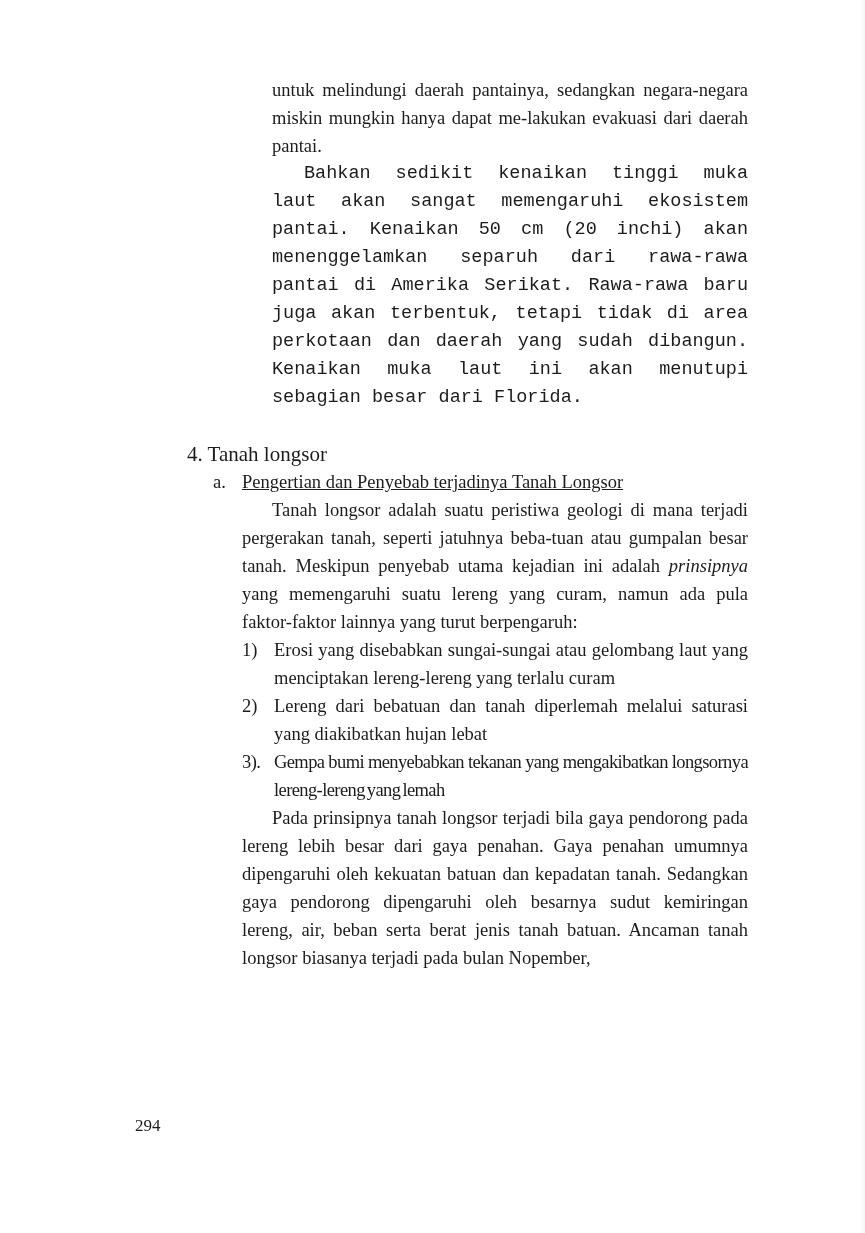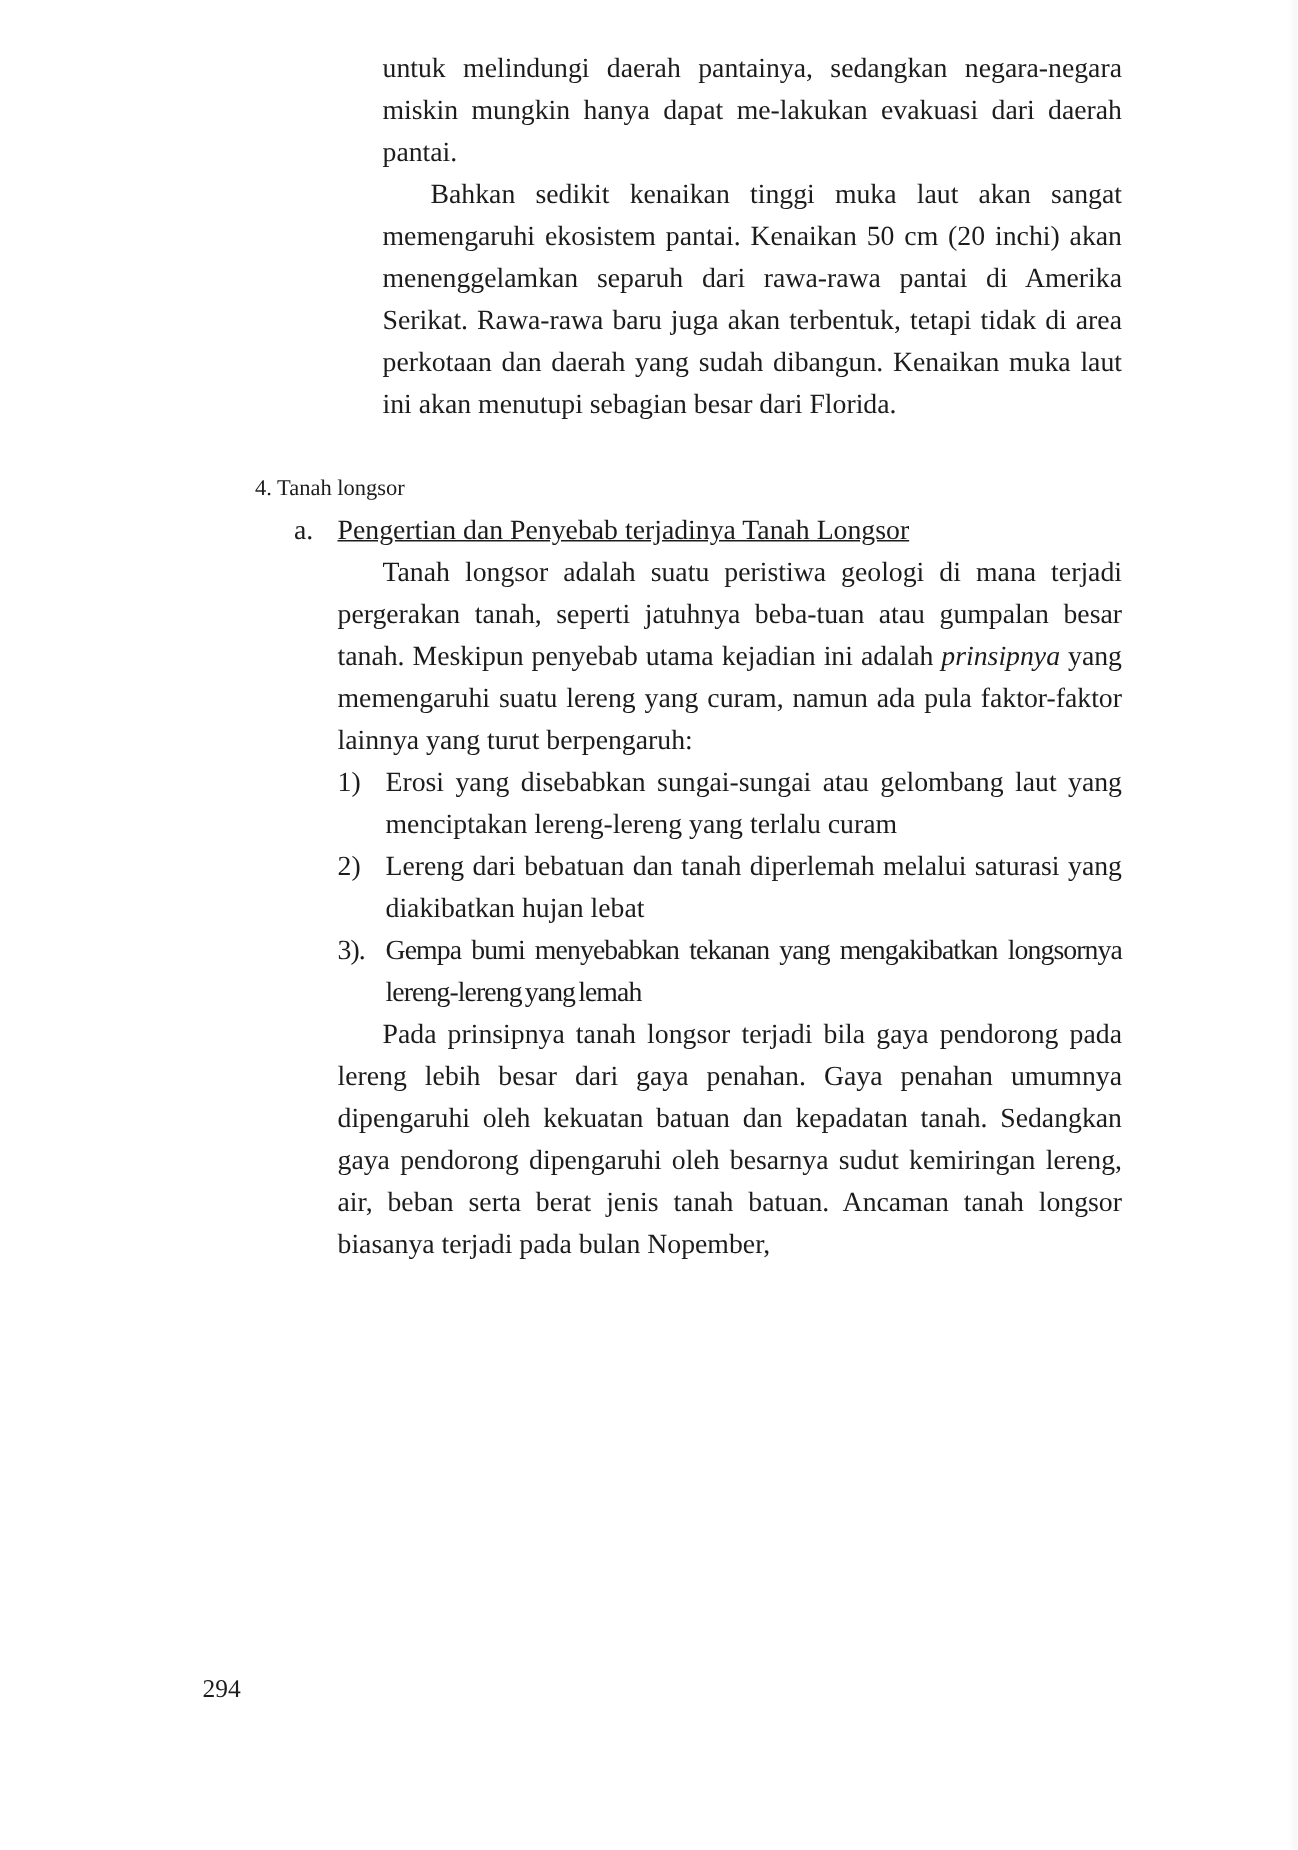--- a/index.html
+++ b/index.html
@@ -22,41 +22,43 @@
   .page::after {
     
     content: "";
     position: absolute;
     top: 0; right: 0;
     width: 6px; height: 100%;
     background: linear-gradient(to right, rgba(0,0,0,0), rgba(0,0,0,0.04));
     pointer-events: none;
   }
   .content {
-    padding-top: 32px;
+    padding-top: 76px;
+    margin-left: 17px;
   }
   .block-quote {
     margin-left: 255px;
     margin-right: 117px;
     text-align: justify;
   }
   .block-quote p {
     margin: 0;
   }
   .block-quote p.indented {
     text-indent: 32px;
+    font-family: Liberation Mono, monospace;
   }
   .section {
     margin-left: 170px;
     margin-right: 117px;
     margin-top: 28px;
   }
   .section-heading {
     margin: 0;
-    font-size: 15px;
+    font-size: 21px;
     font-weight: normal;
   }
   .subsection-row {
     display: flex;
     margin-left: 26px;
   }
   .subsection-marker {
     flex: 0 0 29px;
   }
   .subsection-title {

